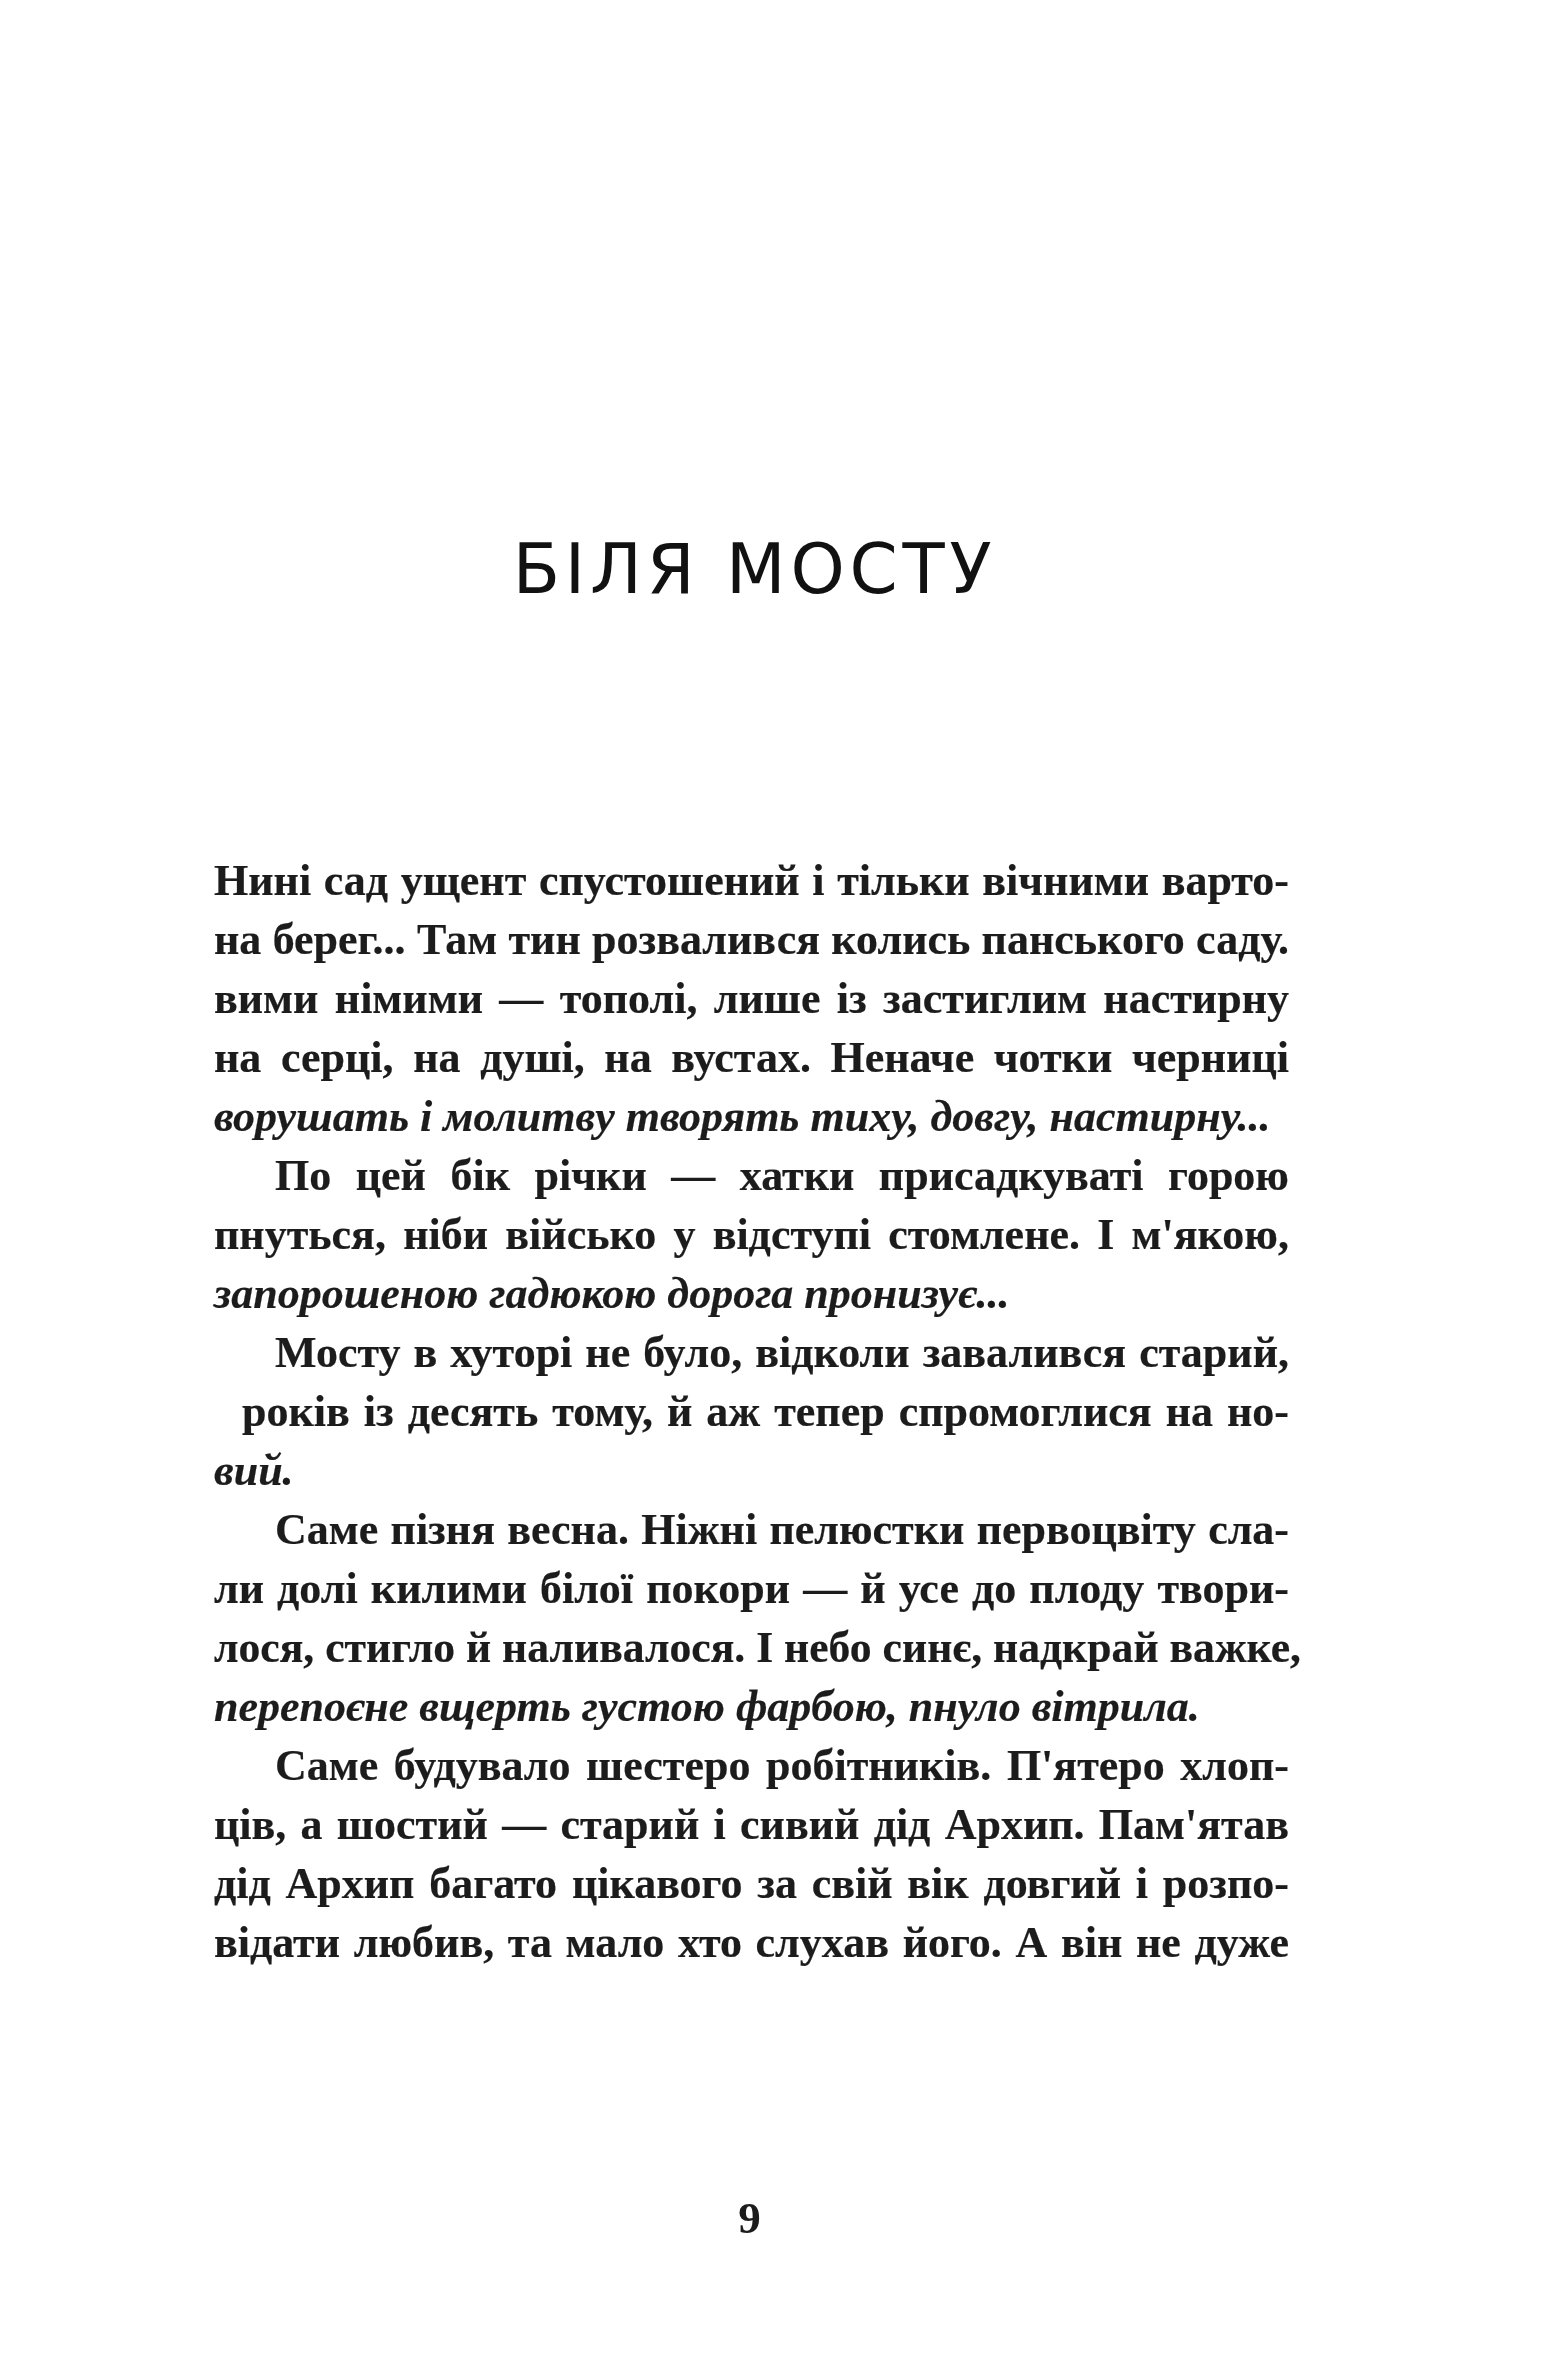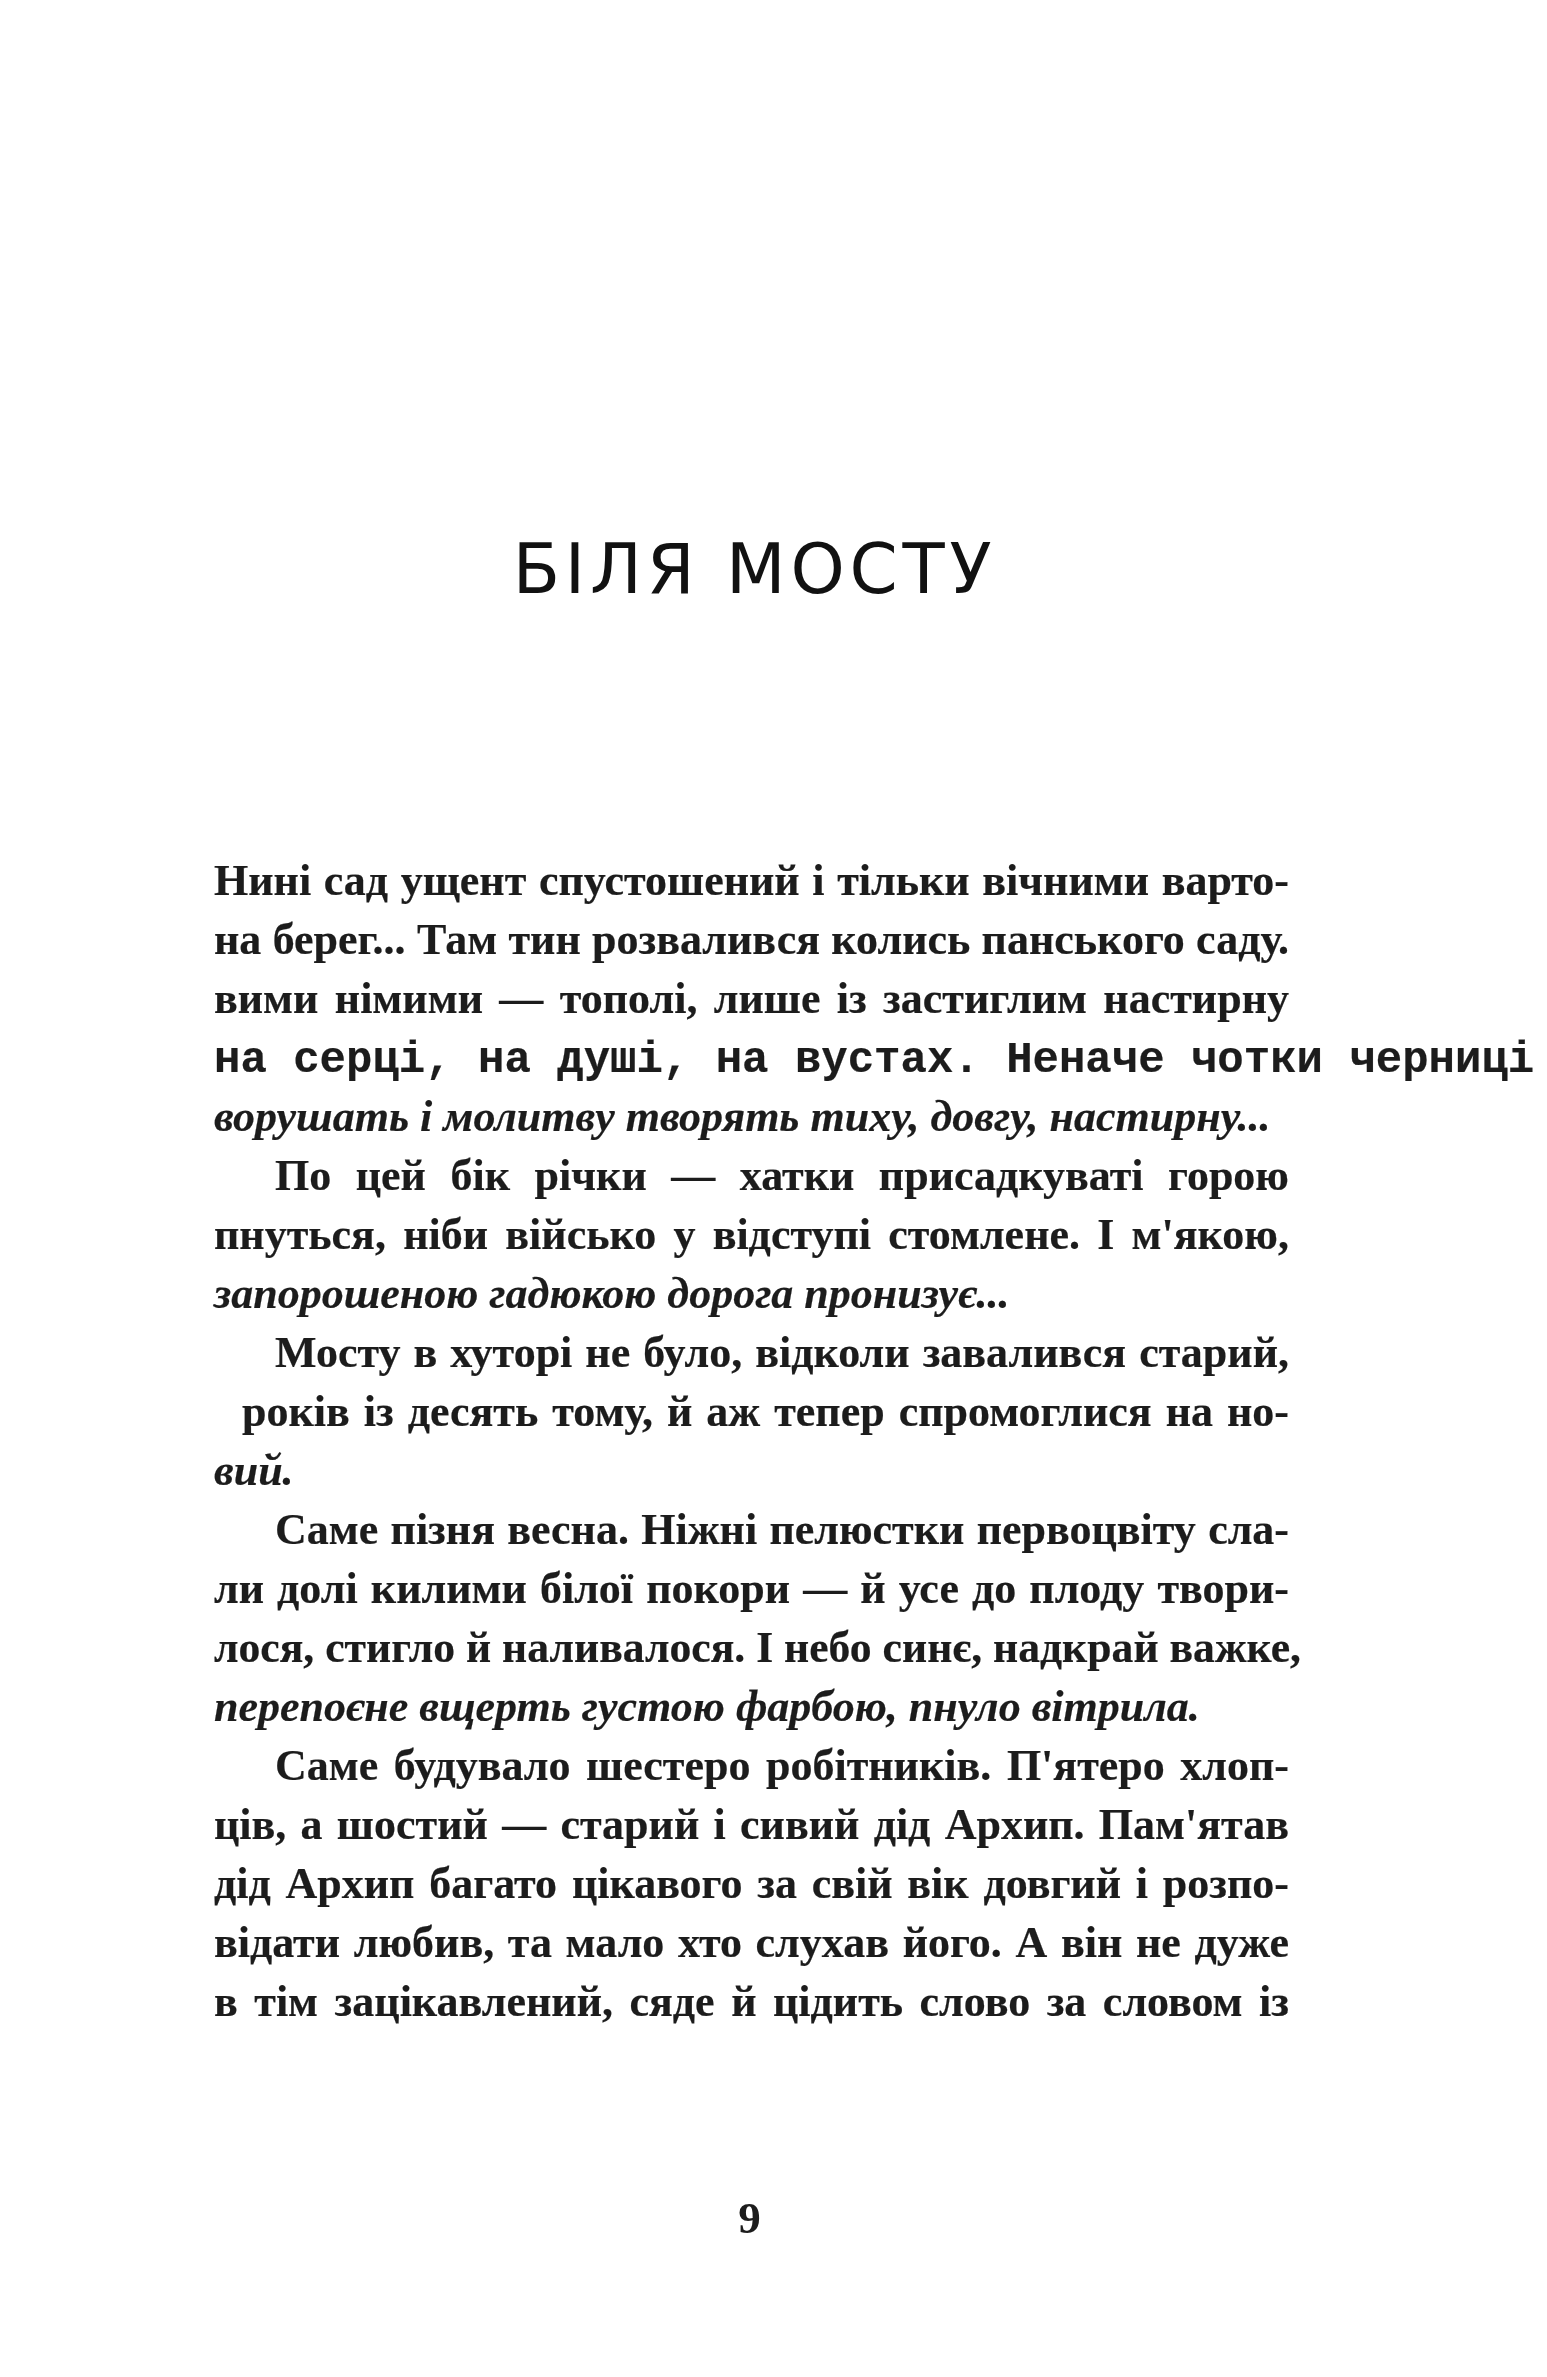--- a/index.html
+++ b/index.html
@@ -83,34 +83,33 @@
 <body>
 
 <div class="page">
 
   <h1 class="chapter-title">БІЛЯ МОСТУ</h1>
 
   <div class="body-text">
     <span class="line"><span class="t" style="word-spacing: 0px;">Нині сад ущент спустошений і тільки вічними варто-</span></span>
     <span class="line"><span class="t" style="word-spacing: 0px;">на берег... Там тин розвалився колись панського саду.</span></span>
     <span class="line"><span class="t" style="word-spacing: 0px;">вими німими — тополі, лише із застиглим настирну</span></span>
-    <span class="line"><span class="t" style="word-spacing: 0px; font-family: Liberation Mono, monospace;">на серці, на душі, на вустах. Неначе чотки черниці</span></span>
+    <span class="line"><span class="t" style="word-spacing: 0px;">на серці, на душі, на вустах. Неначе чотки черниці</span></span>
     <span class="line last"><span class="t">ворушать і молитву творять тиху, довгу, настирну...</span></span>
     <span class="line indent"><span class="t" style="word-spacing: 0px;">По цей бік річки — хатки присадкуваті горою</span></span>
     <span class="line"><span class="t" style="word-spacing: 0px;">пнуться, ніби військо у відступі стомлене. І м'якою,</span></span>
     <span class="line last"><span class="t">запорошеною гадюкою дорога пронизує...</span></span>
     <span class="line indent"><span class="t" style="word-spacing: 0px;">Мосту в хуторі не було, відколи завалився старий,</span></span>
     <span class="line"><span class="t" style="word-spacing: 0px; margin-left: 28px;">років із десять тому, й аж тепер спромоглися на но-</span></span>
     <span class="line last"><span class="t">вий.</span></span>
     <span class="line indent"><span class="t" style="word-spacing: 0px; font-family: Liberation Serif, serif;">Саме пізня весна. Ніжні пелюстки первоцвіту сла-</span></span>
     <span class="line"><span class="t" style="word-spacing: 0px;">ли долі килими білої покори — й усе до плоду твори-</span></span>
     <span class="line" style="transform: scaleX(0.9925); width: 1083px;"><span class="t">лося, стигло й наливалося. І небо синє, надкрай важке,</span></span>
     <span class="line last"><span class="t">перепоєне вщерть густою фарбою, пнуло вітрила.</span></span>
     <span class="line indent"><span class="t" style="word-spacing: 0px;">Саме будувало шестеро робітників. П'ятеро хлоп-</span></span>
     <span class="line"><span class="t" style="word-spacing: 0px;">ців, а шостий — старий і сивий дід Архип. Пам'ятав</span></span>
     <span class="line"><span class="t" style="word-spacing: 0px;">дід Архип багато цікавого за свій вік довгий і розпо-</span></span>
     <span class="line"><span class="t" style="word-spacing: 0px;">відати любив, та мало хто слухав його. А він не дуже</span></span>
-    <span class="line"><span class="t" style="word-spacing: 0px;">в тім зацікавлений, сяде й цідить слово за словом із</span></span>
   </div>
 
   <div class="page-number">9</div>
 </div>
 
 
 </body></html>

